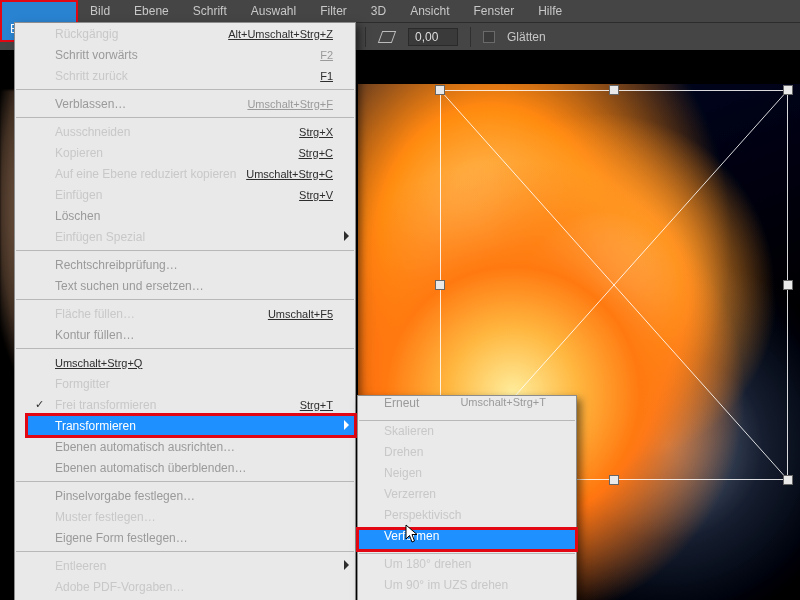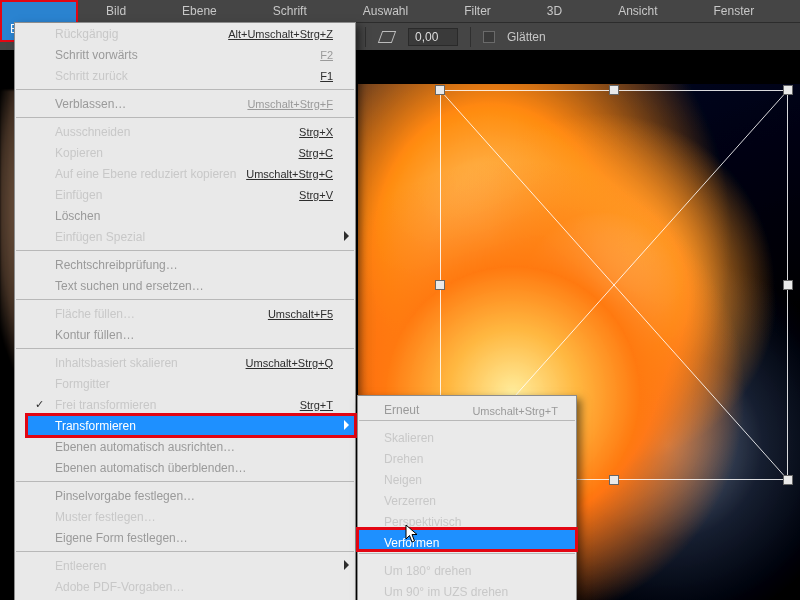--- a/index.html
+++ b/index.html
@@ -1,18 +1,18 @@
 <!DOCTYPE html>
 <html><head>
 <meta charset="utf-8">
 <style>
   * { margin: 0; padding: 0; box-sizing: border-box; font-family: "Segoe UI", Tahoma, sans-serif; font-size: 12px; color: #c8c8c8; user-select: none; }
   body { background: #000; width: 800px; height: 600px; overflow: hidden; position: relative; }
   .menubar { display: flex; background: #454545; height: 22px; align-items: stretch; }
-  .menubar .item { padding: 3px 28px; line-height: 16px; }
+  .menubar .item { padding: 3px 12px; line-height: 16px; }
   .menubar .item.active { background: #2a83d0; color: #fff; border: 2px solid #e30613; padding: 19px 8px; }
   .optionsbar { height: 28px; background: #454545; border-top: 1px solid #2c2c2c; display: flex; align-items: center; gap: 12px; padding-left: 365px; color: #bcbcbc; }
   .optionsbar .sep { width:1px; height:20px; background:#2f2f2f; }
   .optionsbar .numbox { background:#3a3a3a; border:1px solid #2a2a2a; padding:1px 6px; color:#ddd; min-width:50px; }
   .optionsbar .chk { width:12px; height:12px; border:1px solid #6a6a6a; background:#3a3a3a; display:inline-block; }
   .canvas-area { position:absolute; left:358px; top:84px; right:0; bottom:0; background:#05070e; overflow:hidden; }
   .fire { position:absolute; inset:0; background:
       radial-gradient(circle at 35% 60%, #ffe39a 0%, #ffb347 15%, #ff7a1a 30%, rgba(255,90,0,0) 55%),
       radial-gradient(circle at 55% 40%, #ffdca0 0%, #ff9a2e 20%, rgba(255,90,0,0) 45%),
       radial-gradient(ellipse at 30% 30%, #ffcc80 0%, #ff8c1a 25%, rgba(200,60,0,0) 55%),
@@ -32,21 +32,21 @@
   .dropdown .row .sc { color:#2d2d2d; font-size:11px;text-decoration:underline; }
   .dropdown .row .sub { position:absolute; right:6px; top:5px; width:0; height:0; border-top:5px solid transparent; border-bottom:5px solid transparent; border-left:5px solid #2d2d2d; }
   .dropdown .row.disabled .lbl, .dropdown .row.disabled .sc { color:#9a9a9a; }
   .dropdown .row .check { position:absolute; left:8px; top:4px; color:#2d2d2d; font-size:11px; }
   .dropdown hr { border:none; border-top:1px solid #b8b8b8; margin:3px 1px; }
   .row.highlight { background:#1e90ff; }
   .row.highlight .lbl, .row.highlight .sc, .row.highlight .check { color:#fff; }
   .row.highlight .sub { border-left-color:#fff; }
   .row.redbox { outline:3px solid #e30613; outline-offset:-1px; }
   .submenu { position:absolute; left:357px; top:395px; width:220px; background:#eaeaea; border:1px solid #8c8c8c; box-shadow:4px 4px 8px rgba(0,0,0,.5); }
-  .submenu .row { display:flex; align-items:flex-end; height:21px; padding:0 18px 0 26px; color:#2d2d2d; position:relative; }
+  .submenu .row { display:flex; align-items:flex-start; height:21px; padding:0 30px 0 26px; color:#2d2d2d; position:relative; }
   .submenu .row .lbl { flex:1; }
   .submenu .row .sc { color:#2d2d2d; font-size:11px; }
   .submenu .row.disabled .lbl, .submenu .row.disabled .sc { color:#9a9a9a; }
   .submenu hr { border:none; border-top:1px solid #b8b8b8; margin:3px 1px; }
   .submenu .row.highlight { background:#1e90ff; }
   .submenu .row.highlight .lbl { color:#fff; }
   .submenu .row.redbox { outline:3px solid #e30613; outline-offset:-1px; }
   .cursor { position:absolute; width:14px; height:20px; pointer-events:none; }
   .face { position:absolute; left:0; top:90px; width:130px; height:300px; background: radial-gradient(ellipse at 50% 40%, #caa184 0%, #9c7659 40%, #4a3628 70%, rgba(0,0,0,0) 85%); filter: blur(1px); opacity:.9; }
   .shear-icon { width:18px; height:14px; position:relative; }
@@ -153,21 +153,20 @@
     <hr>
     <div class="row">
       <span class="lbl">Fläche füllen…</span>
       <span class="sc">Umschalt+F5</span>
     </div>
     <div class="row disabled">
       <span class="lbl">Kontur füllen…</span>
     </div>
     <hr>
     <div class="row">
-      <span class="lbl">Inhaltsbasiert skalieren</span>
       <span class="sc">Umschalt+Strg+Q</span>
     </div>
     <div class="row">
       <span class="lbl">Formgitter</span>
     </div>
     <div class="row">
       <span class="check">✓</span>
       <span class="lbl">Frei transformieren</span>
       <span class="sc">Strg+T</span>
     </div>

